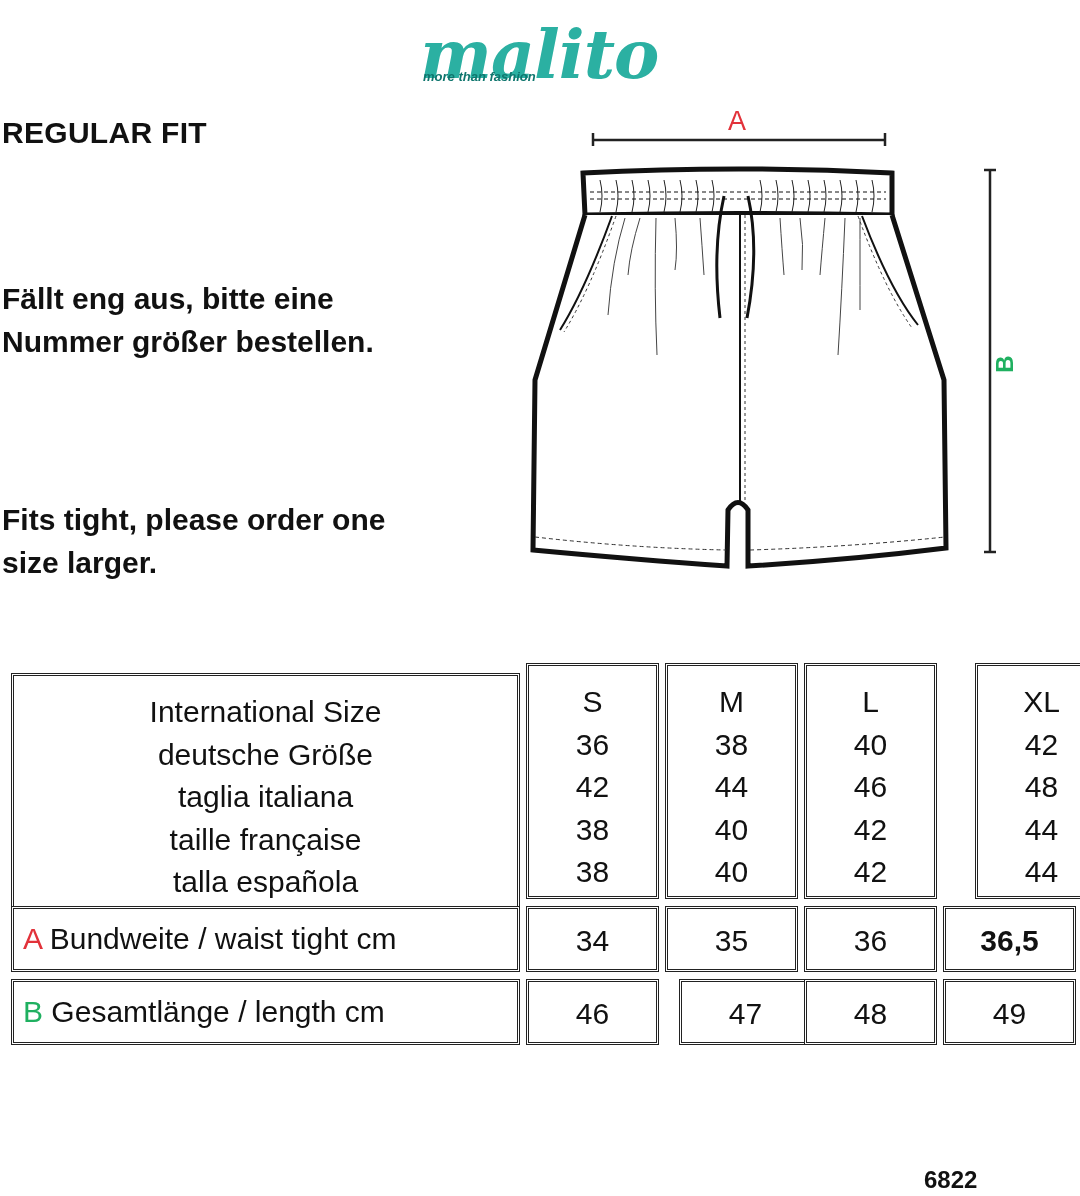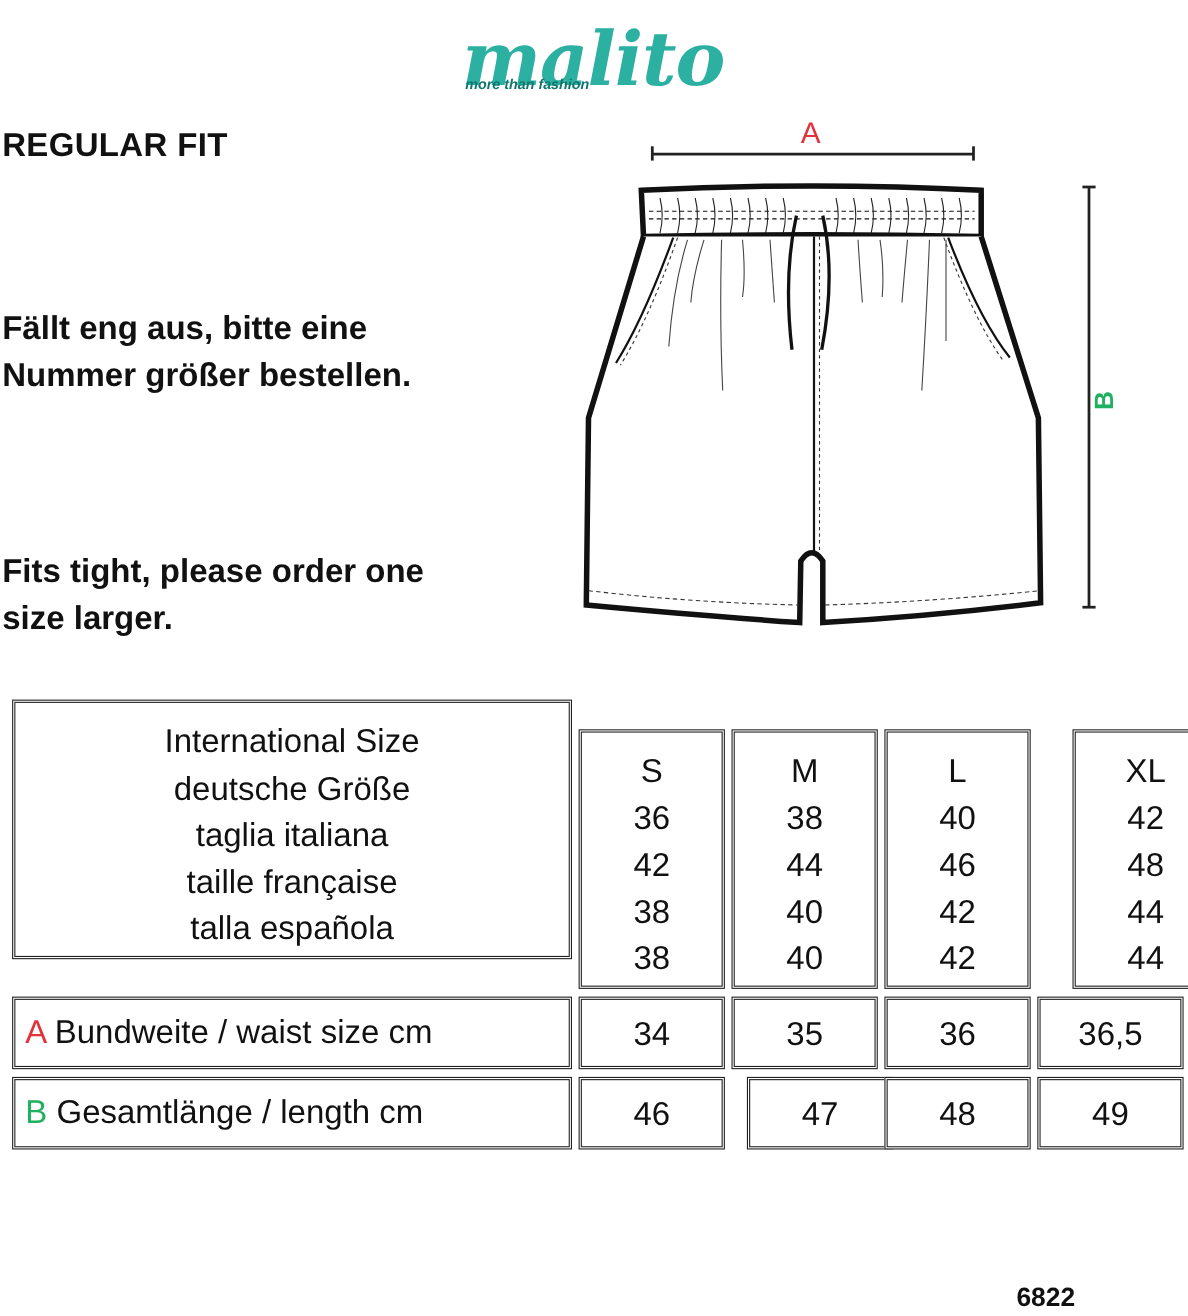--- a/index.html
+++ b/index.html
@@ -9,21 +9,21 @@
   .logo-tag { position:absolute; left:3px; top:49px; font-family:"Liberation Sans", sans-serif; font-style:italic; font-weight:bold; font-size:13px; color:#0f766e; }
   .fit-title { position:absolute; left:2px; top:116px; font-family:"Liberation Sans", sans-serif; font-weight:bold; font-size:30px; letter-spacing:0.3px; }
   .note { position:absolute; left:2px; font-family:"Liberation Sans", sans-serif; font-weight:bold; font-size:30px; line-height:42.5px;margin-top:34px; }
   .note-de { top:244px; width:400px; }
   .note-en { top:465px; width:400px; }
   .diagram { position:absolute; left:520px; top:100px; width:540px; height:480px; }
   .label-a { position:absolute; left:728px; top:106px; font-family:"Liberation Sans", sans-serif; font-size:27px; color:#e2323a; }
   .label-b { position:absolute; left:996px; top:350px; font-family:"Liberation Sans", sans-serif; font-weight:bold; font-size:24px; color:#1fb060; transform:rotate(-90deg); transform-origin:center; }
   .cell { position:absolute; border:3px double #222; box-sizing:border-box; background:#fff; }
   .cell-text { font-family:"Liberation Sans", sans-serif; font-size:30px; line-height:42.5px; text-align:center; }
-  .size-header-cell { left:11px; top:636px; width:509px; height:236px; padding-top:15px; }
+  .size-header-cell { left:11px; top:673px; width:509px; height:236px; padding-top:15px; }
   .size-col { top:663px; width:133px; height:236px; padding-top:15px; }
   .row-cell { height:66px; }
   .row-a { top:906px; }
   .row-b { top:979px; }
   .row-label { left:11px; width:509px; padding-left:9px; text-align:left; line-height:60px; }
   .row-val { width:133px; line-height:63px; }
   .letter-a { color:#e2323a; }
   .letter-b { color:#1fb060; }
   .article { position:absolute; left:924px; top:1166px; font-family:"Liberation Sans", sans-serif; font-weight:bold; font-size:24px; }
 </style>
@@ -141,26 +141,26 @@
 <div class="cell cell-text size-col" style="left:975px;">
   <div>XL</div>
   <div>42</div>
   <div>48</div>
   <div>44</div>
   <div>44</div>
 </div>
 
 <div class="cell cell-text row-cell row-a row-label">
   <span class="letter-a">A</span>
-  <span>Bundweite / waist size cm</span>
+  <span>Bundweite / waist tight cm</span>
 </div>
 <div class="cell cell-text row-cell row-a row-val" style="left:526px;">34</div>
 <div class="cell cell-text row-cell row-a row-val" style="left:665px;">35</div>
 <div class="cell cell-text row-cell row-a row-val" style="left:804px;">36</div>
-<div class="cell cell-text row-cell row-a row-val" style="left:943px;">36,5</div>
+<div class="cell cell-text row-cell row-a row-val" style="left:943px;font-weight:bold;">36,5</div>
 
 <div class="cell cell-text row-cell row-b row-label">
   <span class="letter-b">B</span>
   <span>Gesamtlänge / length cm</span>
 </div>
 <div class="cell cell-text row-cell row-b row-val" style="left:526px;">46</div>
 <div class="cell cell-text row-cell row-b row-val" style="left:679px;">47</div>
 <div class="cell cell-text row-cell row-b row-val" style="left:804px;">48</div>
 <div class="cell cell-text row-cell row-b row-val" style="left:943px;">49</div>
 

